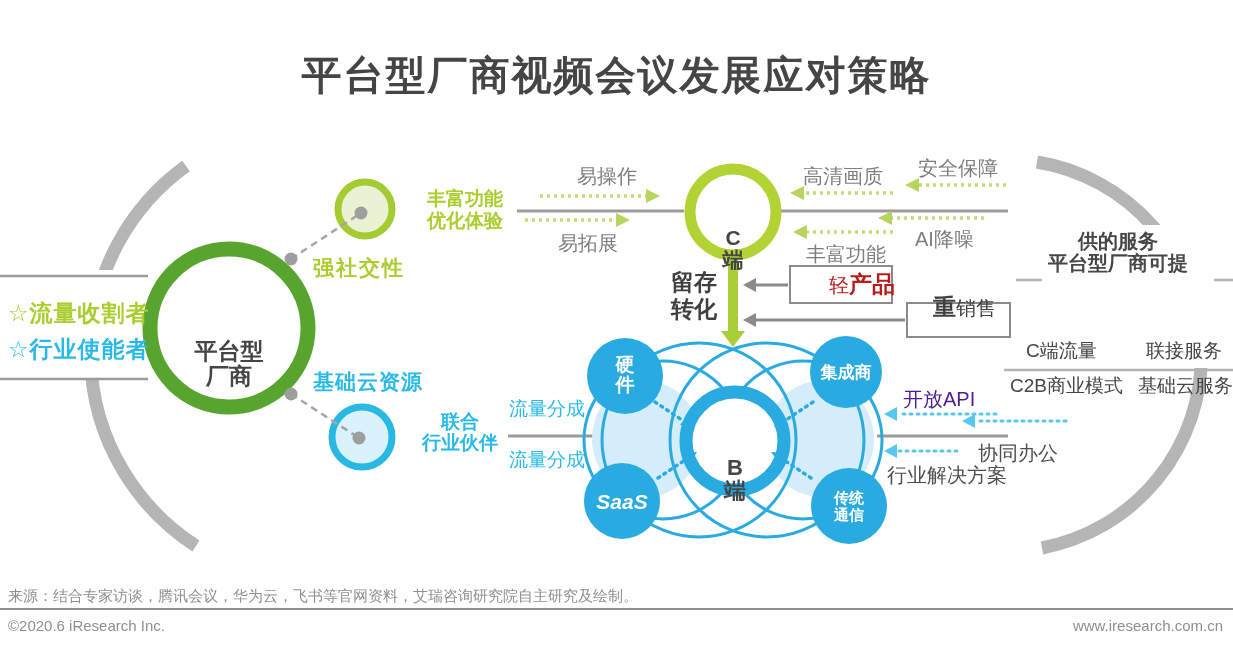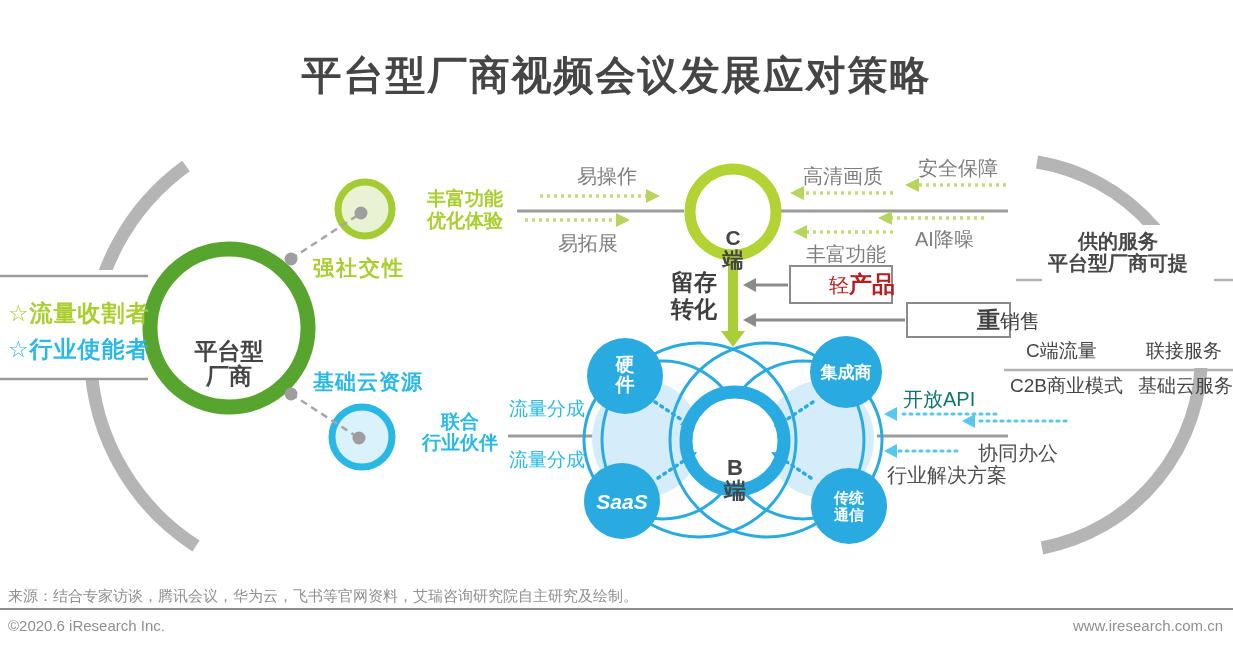--- a/index.html
+++ b/index.html
@@ -150,41 +150,41 @@
   <div class="lbl gray" style="left:806px;top:243px;font-size:20px;">丰富功能</div>
 
   <div class="lbl b ctr" style="left:660px;top:269px;width:68px;font-size:23px;line-height:27px;color:#3f3f3f;">
     <div>留存</div>
     <div>转化</div>
   </div>
 
   <div class="lbl ctr" style="left:811px;top:271px;width:102px;color:#b91c1c;">
     <span style="font-size:20px;font-weight:400;">轻</span><span style="font-size:23px;font-weight:700;">产品</span>
   </div>
-  <div class="lbl ctr" style="left:907px;top:307px;width:115px;color:#3f3f3f;padding-left:44px;">
+  <div class="lbl ctr" style="left:907px;top:294px;width:115px;color:#3f3f3f;">
     <span style="font-size:23px;font-weight:700;">重</span><span style="font-size:20px;font-weight:400;">销售</span>
   </div>
 
   <div class="lbl b dark ctr" style="left:695px;top:418px;width:80px;font-size:22px;line-height:23px;">
     <div>B</div>
     <div>端</div>
   </div>
 
   <div class="lbl b white ctr" style="left:595px;top:355px;width:60px;font-size:19px;line-height:20px;">
     <div>硬</div>
     <div>件</div>
   </div>
   <div class="lbl b white ctr" style="left:806px;top:363px;width:80px;font-size:17px;">集成商</div>
   <div class="lbl b white ctr" style="left:582px;top:490px;width:80px;font-size:21px;font-style:italic;">SaaS</div>
   <div class="lbl b white ctr" style="left:809px;top:489px;width:80px;font-size:15px;line-height:17px;">
     <div>传统</div>
     <div>通信</div>
   </div>
 
-  <div class="lbl" style="left:903px;top:388px;font-size:20px;color:#0f766e;">开放API</div>
+  <div class="lbl" style="left:903px;top:388px;font-size:20px;color:#4c1d95;">开放API</div>
   <div class="lbl" style="left:978px;top:442px;font-size:20px;color:#4f4f4f;">协同办公</div>
   <div class="lbl" style="left:887px;top:464px;font-size:20px;color:#4f4f4f;">行业解决方案</div>
 
   <div class="lbl b ctr" style="left:1038px;top:230px;width:160px;font-size:20px;line-height:22px;color:#474747;">
     <div>供的服务</div>
     <div>平台型厂商可提</div>
   </div>
   <div class="lbl dark" style="left:1026px;top:302px;font-size:19px;">C端流量</div>
   <div class="lbl dark" style="left:1146px;top:302px;font-size:19px;">联接服务</div>
   <div class="lbl dark" style="left:1010px;top:337px;font-size:19px;">C2B商业模式</div>

